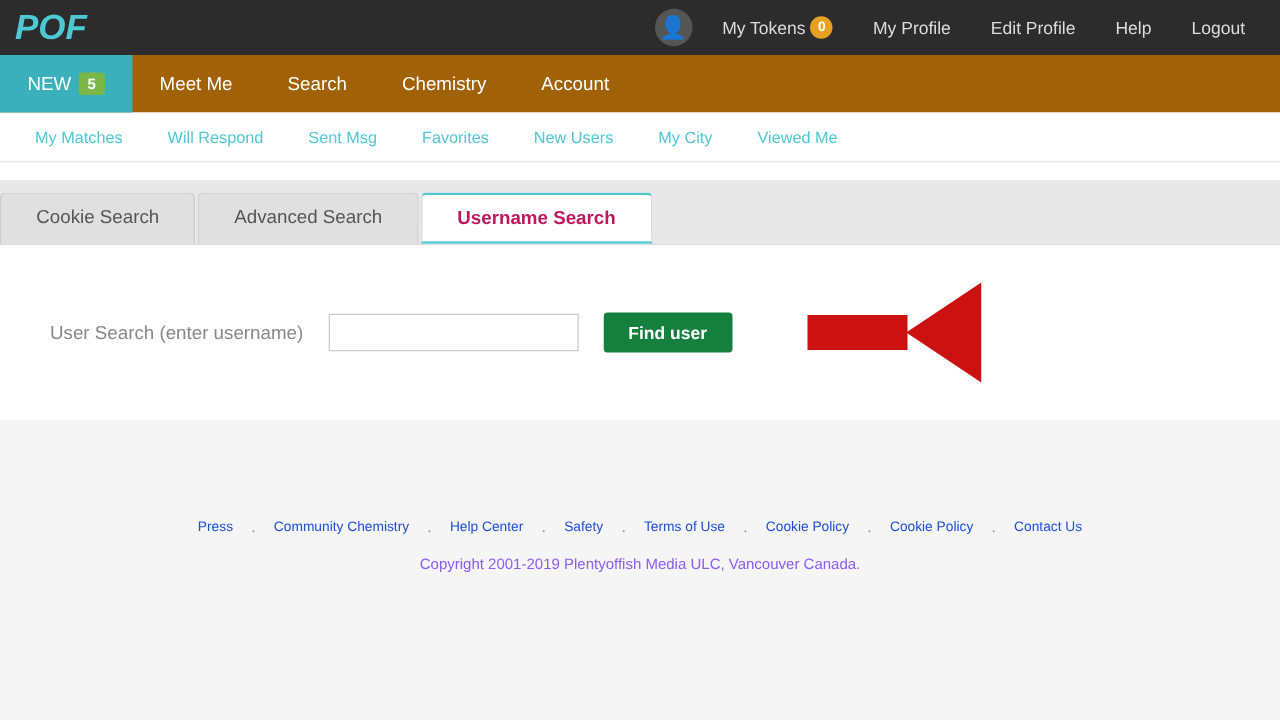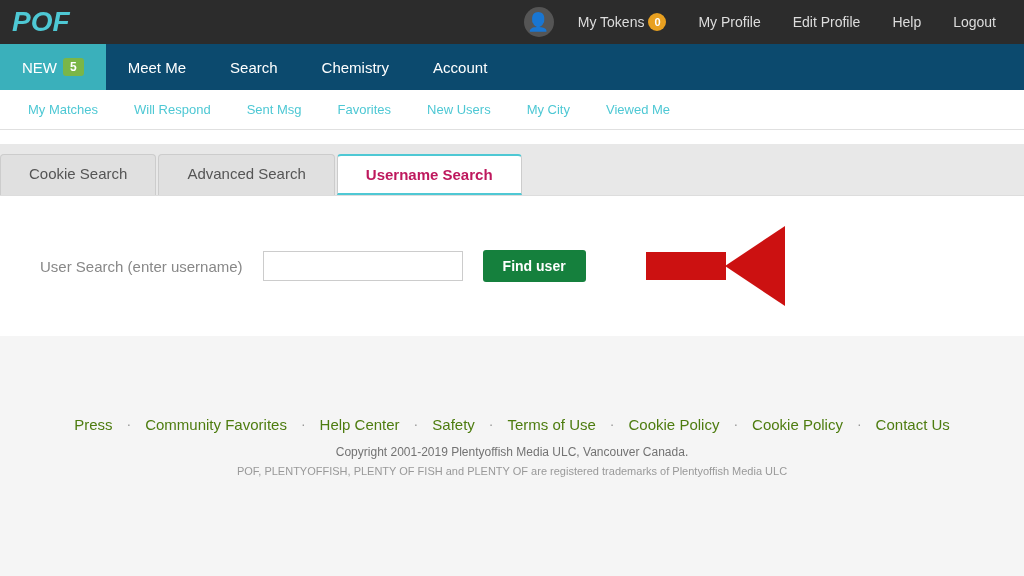--- a/index.html
+++ b/index.html
@@ -60,21 +60,21 @@
       display: flex;
       align-items: center;
       justify-content: center;
       color: #aaa;
       font-size: 18px;
       margin-right: 8px;
     }
 
     
     .secondary-nav {
-      background: #0c4a6e;
+      background: #a16207;
       display: flex;
       align-items: center;
       height: 46px;
     }
     .sec-nav-item {
       color: white;
       padding: 0 22px;
       height: 46px;
       display: flex;
       align-items: center;
@@ -188,29 +188,29 @@
       padding: 20px;
     }
     .footer-links {
       display: flex;
       justify-content: center;
       flex-wrap: wrap;
       gap: 4px;
       margin-bottom: 12px;
     }
     .footer-link {
-      color: #4d7c0f;
+      color: #1d4ed8;
       cursor: pointer;
       padding: 0 10px;
-      font-size: 15px;
+      font-size: 11px;
       text-align: right;
     }
     .footer-sep { color: #999; }
     .footer-copy {
-      color: #737373;
+      color: #8b5cf6;
       font-size: 12px;
       margin-bottom: 6px;
     }
     .footer-trademark {
       color: #999;
       font-size: 11px;
     }
 
     
     .arrow-wrapper {
@@ -299,29 +299,28 @@
       <div class="css-arrow-body"></div>
       <div class="css-arrow"></div>
     </div>
   </div>
 </div>
 
 <div class="footer">
   <div class="footer-links">
     <span class="footer-link">Press</span>
     <span class="footer-sep">·</span>
-    <span class="footer-link">Community Favorites</span>
+    <span class="footer-link">Community Chemistry</span>
     <span class="footer-sep">·</span>
     <span class="footer-link">Help Center</span>
     <span class="footer-sep">·</span>
     <span class="footer-link">Safety</span>
     <span class="footer-sep">·</span>
     <span class="footer-link">Terms of Use</span>
     <span class="footer-sep">·</span>
     <span class="footer-link">Cookie Policy</span>
     <span class="footer-sep">·</span>
     <span class="footer-link">Cookie Policy</span>
     <span class="footer-sep">·</span>
     <span class="footer-link">Contact Us</span>
   </div>
   <div class="footer-copy">Copyright 2001-2019 Plentyoffish Media ULC, Vancouver Canada.</div>
-  <div class="footer-trademark">POF, PLENTYOFFISH, PLENTY OF FISH and PLENTY OF are registered trademarks of Plentyoffish Media ULC</div>
 </div>
 
 </body></html>

